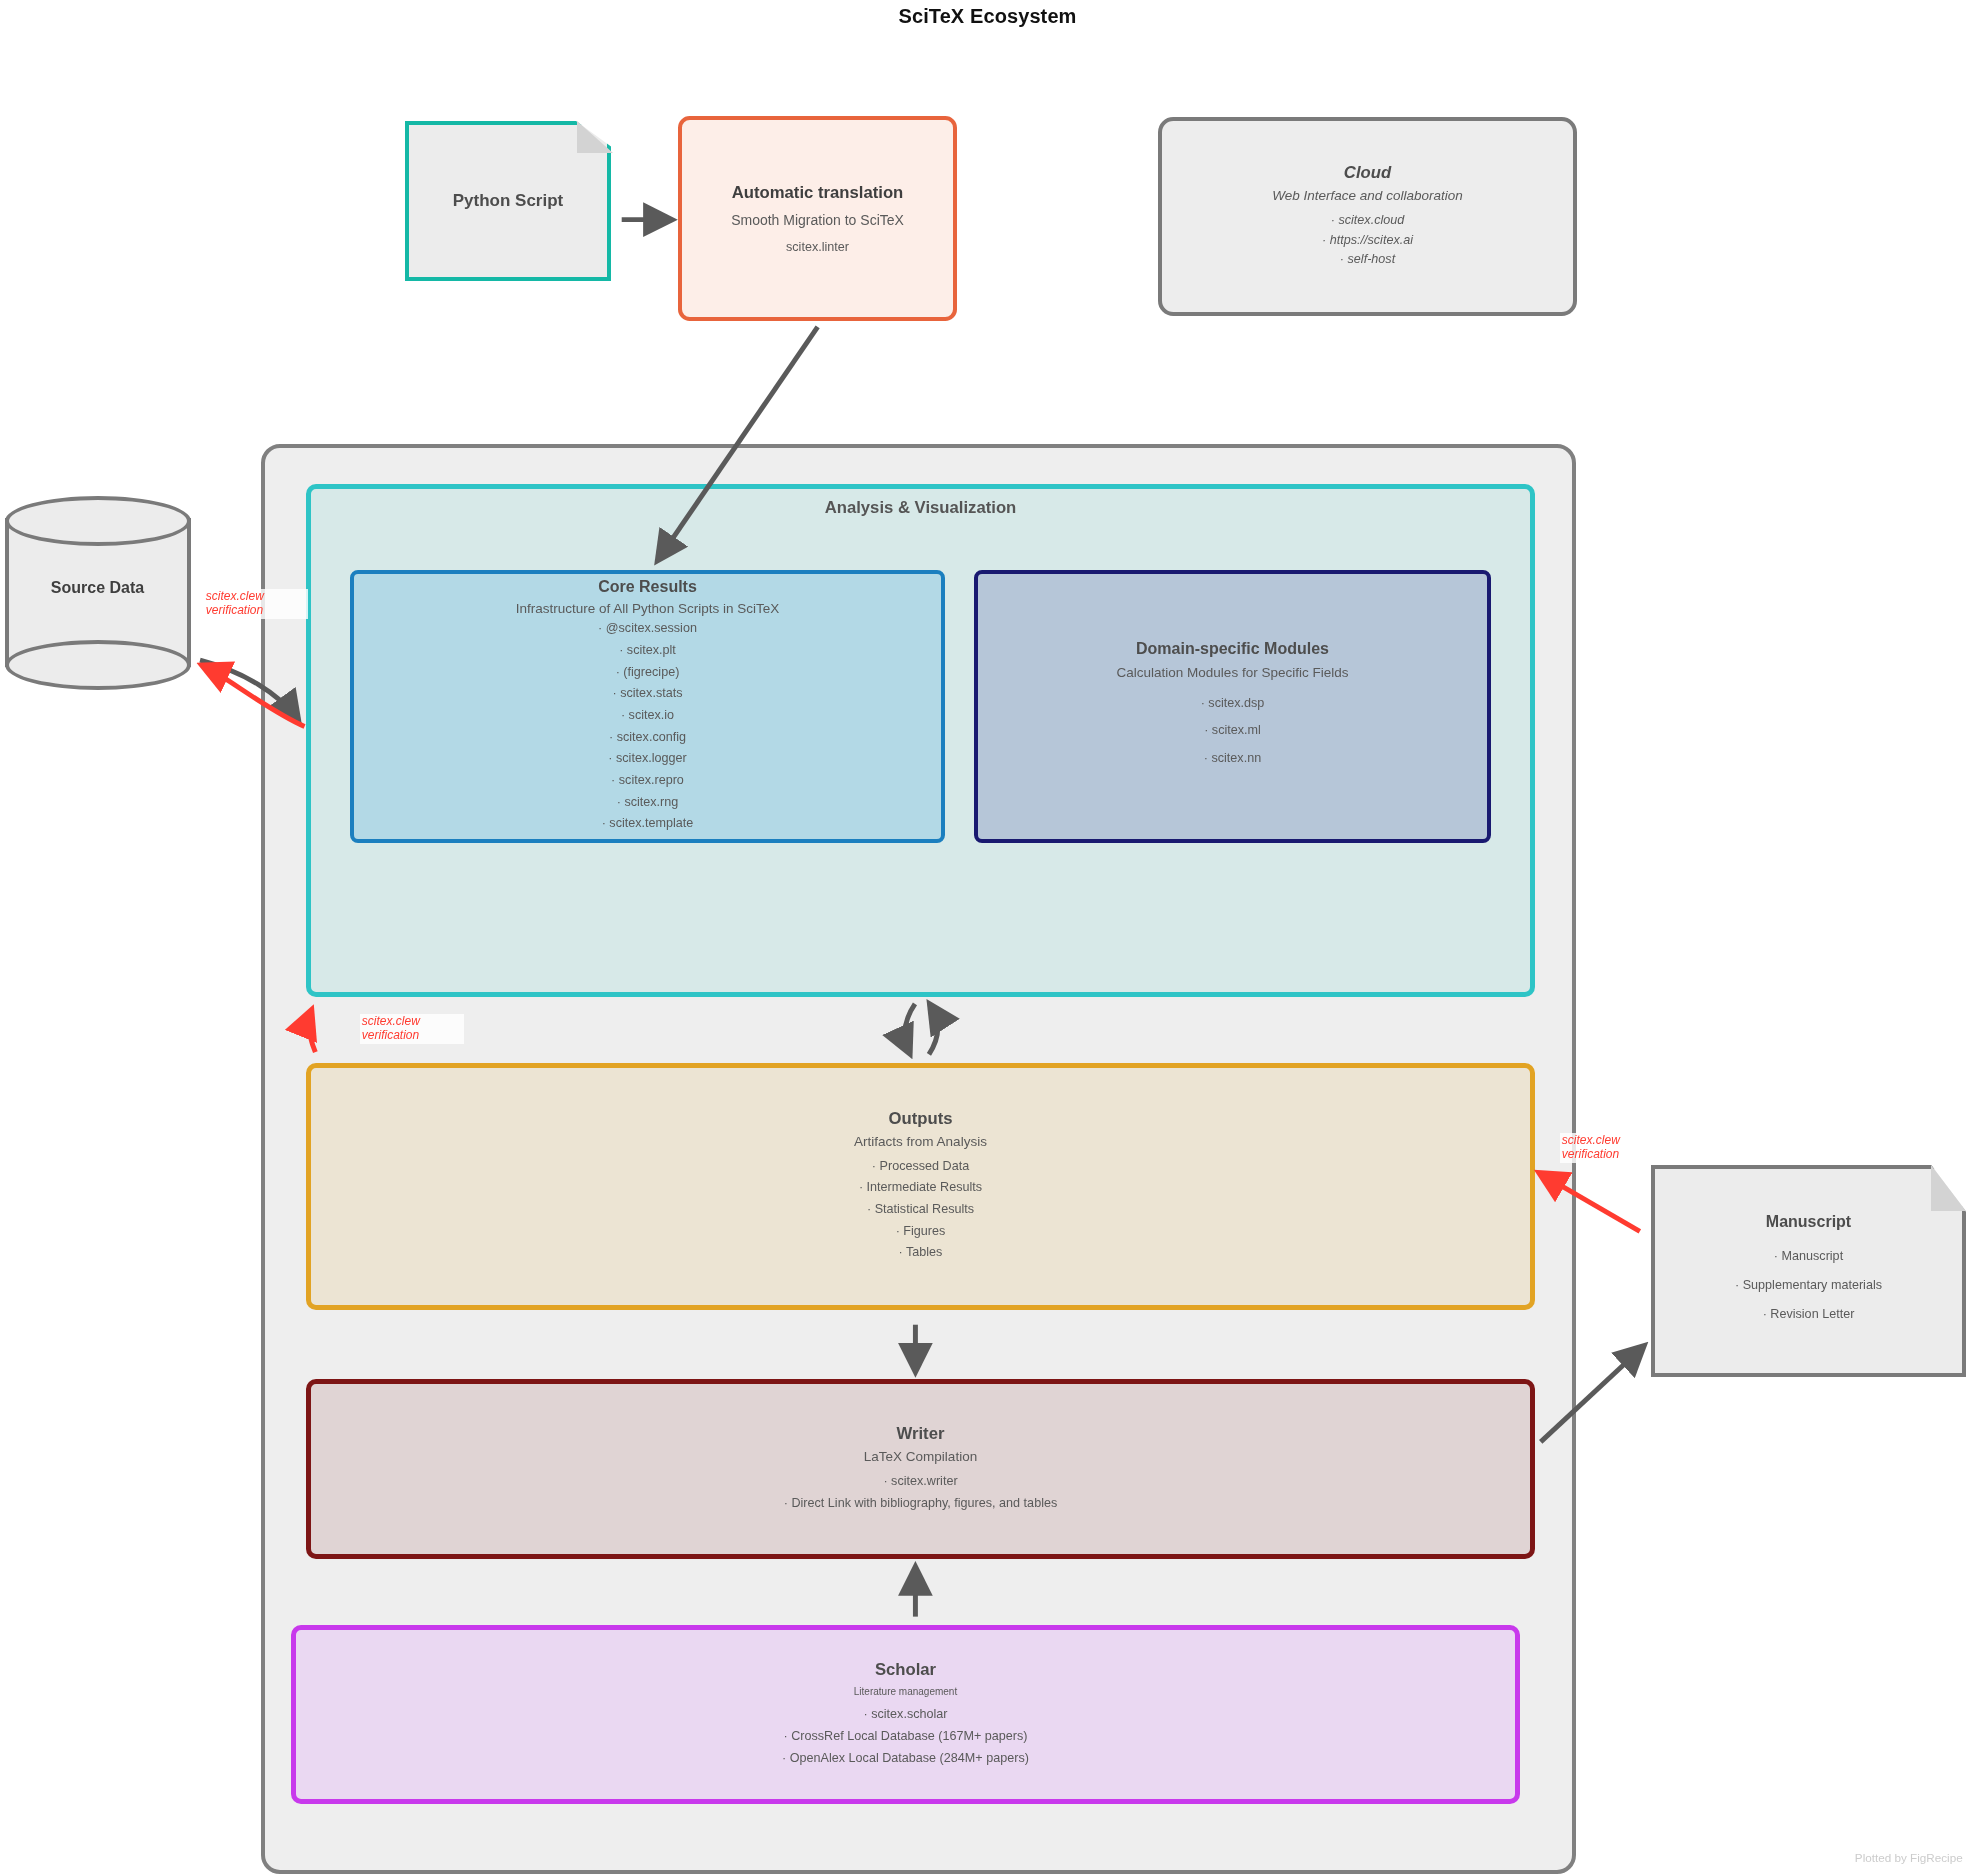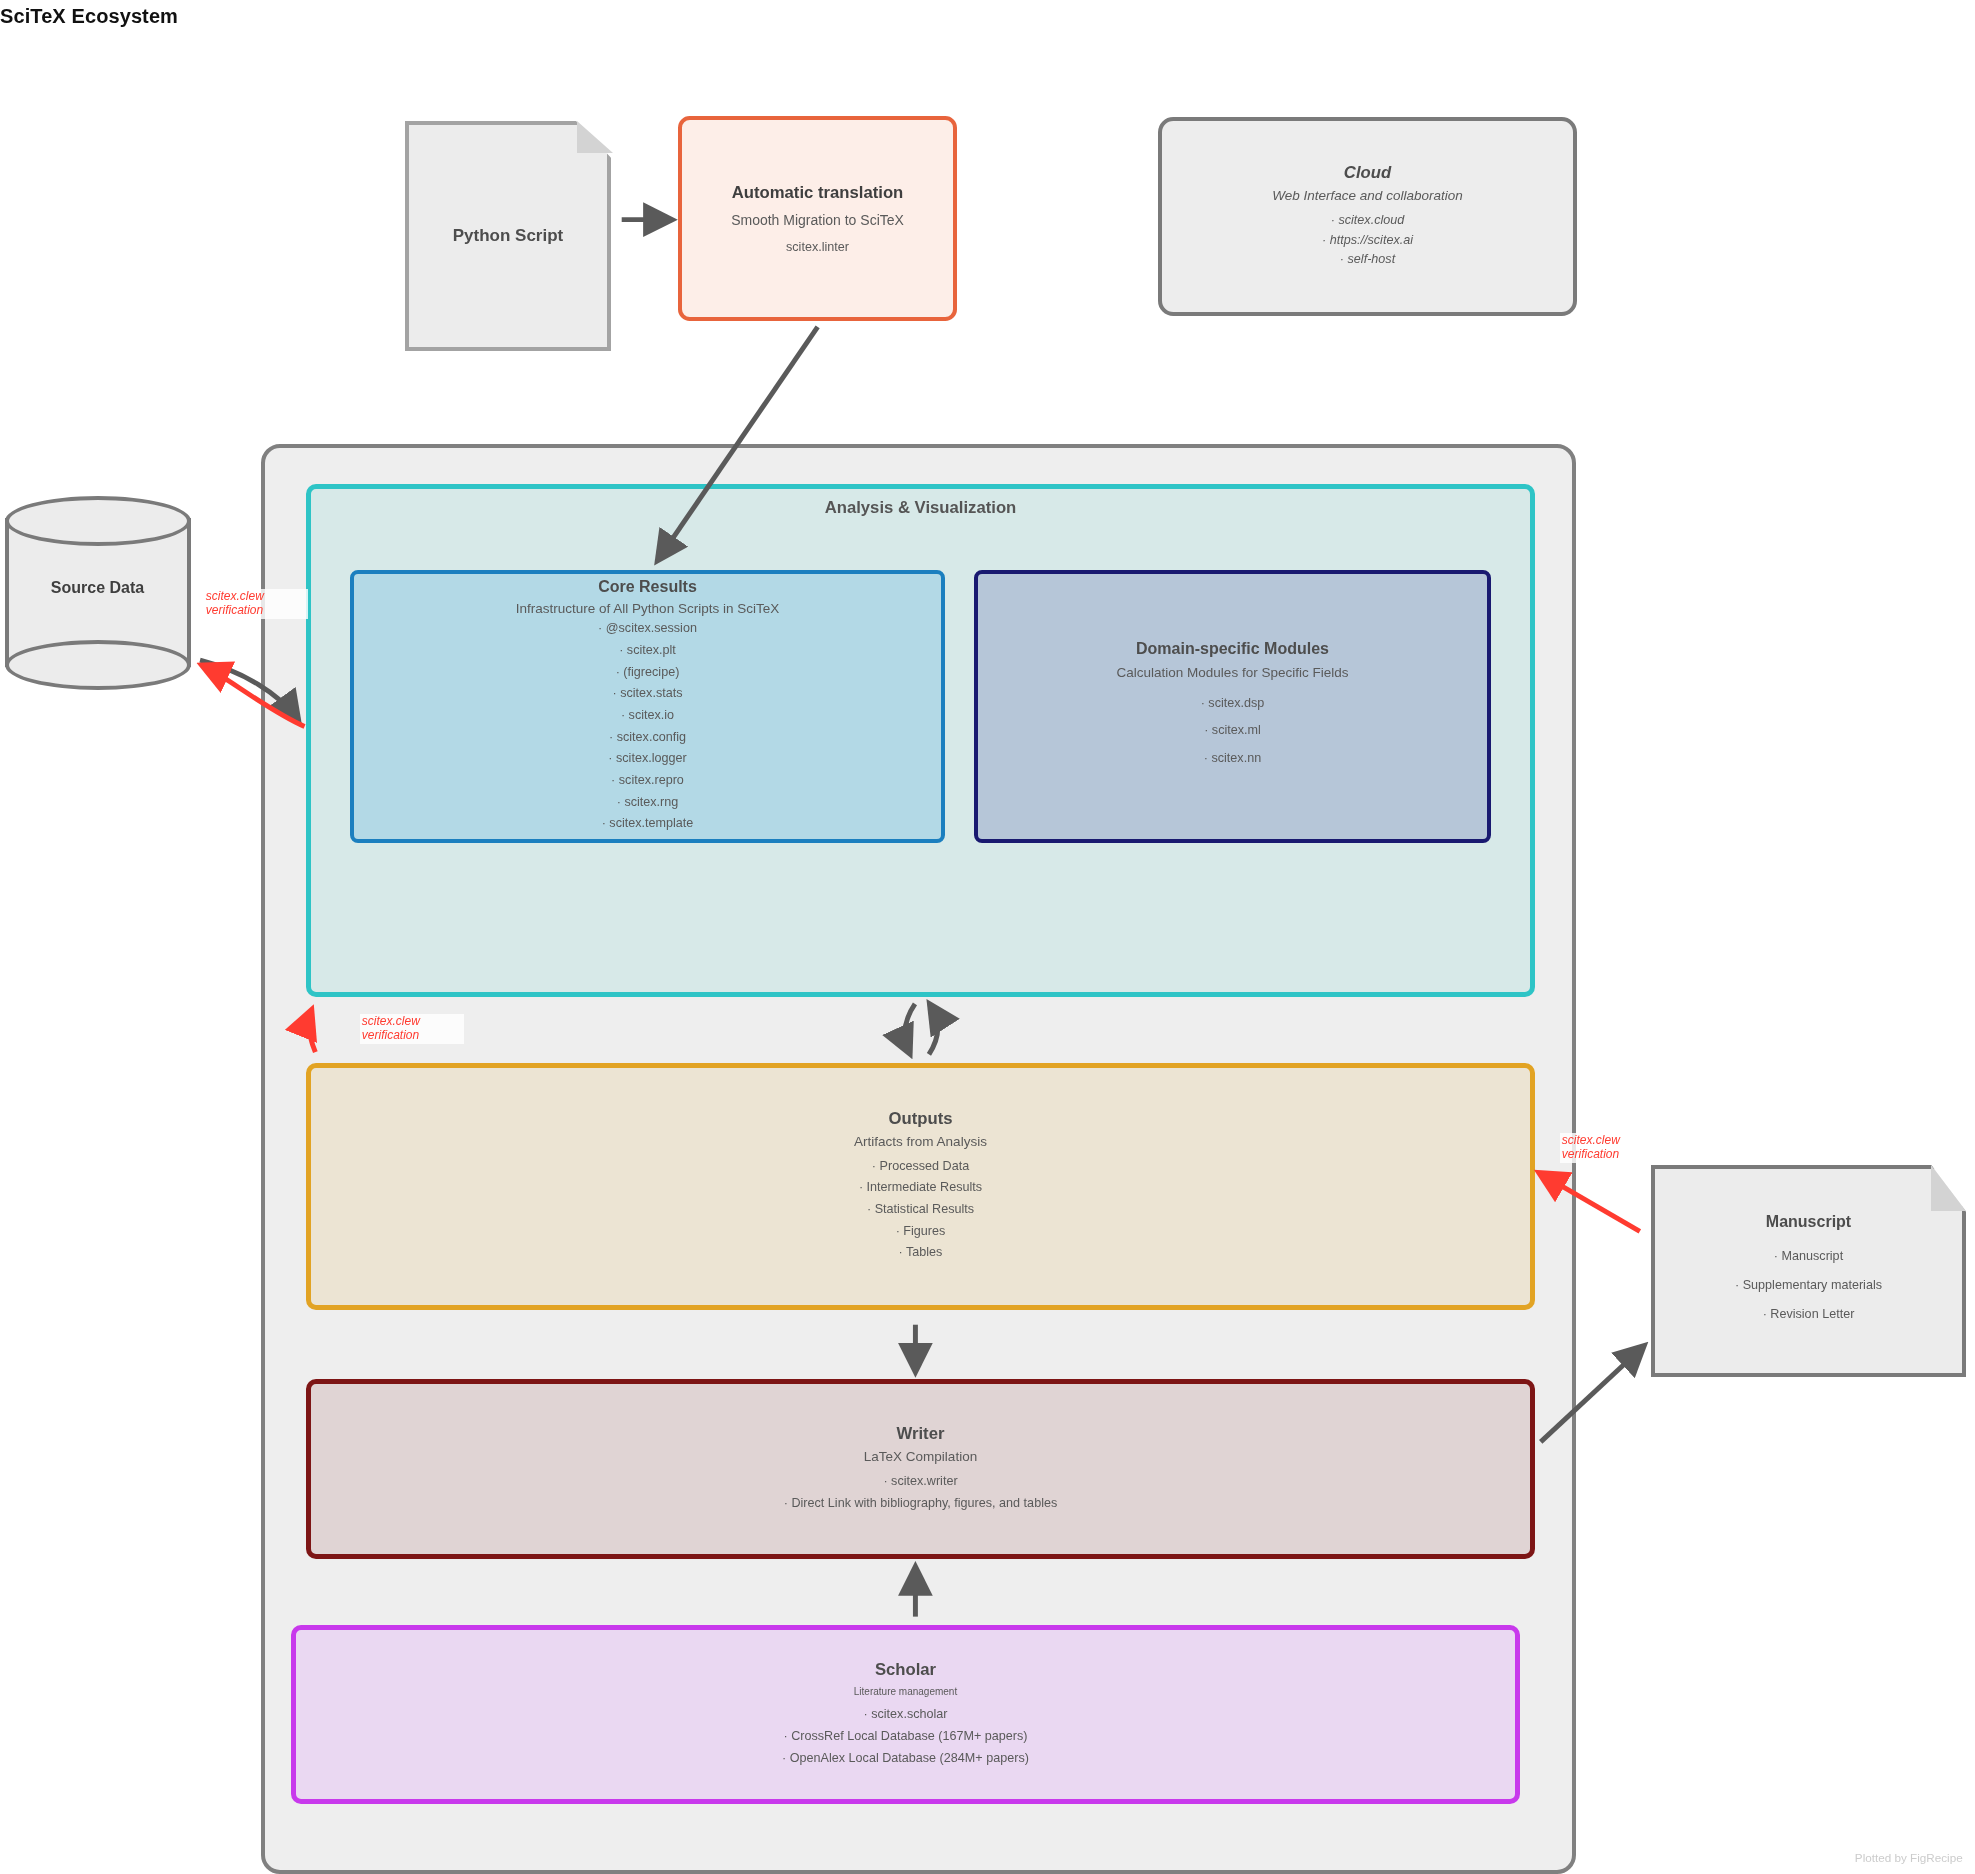--- a/index.html
+++ b/index.html
@@ -5,39 +5,39 @@
   html,body{margin:0;padding:0;background:#ffffff;}
   body{
     width:1975px;height:1875px;position:relative;overflow:hidden;
     font-family:"Liberation Sans","DejaVu Sans",sans-serif;
     color:#4d4d4d;
   }
   .abs{position:absolute;box-sizing:border-box;}
 
   
   #page-title{
-    left:0;top:5.4px;width:1975px;
+    left:0;top:5.4px;width:1975px;text-align:center;
     font-size:20px;font-weight:bold;color:#111111;letter-spacing:0.1px;
   }
 
   
   .node{
     display:flex;flex-direction:column;align-items:center;justify-content:center;
     text-align:center;
   }
   .node .ttl{font-weight:bold;color:#4d4d4d;}
   .node .sub{color:#5a5a5a;}
   .node .bullets{display:flex;flex-direction:column;align-items:center;}
   .node .bullets div{color:#5a5a5a;white-space:nowrap;}
 
   
   #python-script{
-    left:405px;top:121px;width:206px;height:230px;
+    left:405px;top:121px;width:206px;height:160px;
     background:#ececec;
-    border:4px solid #a3a3a3;
+    border:4px solid #14b8a6;
     clip-path:polygon(0 0, 83% 0, 100% 16%, 100% 100%, 0 100%);
   }
   #python-script-fold{
     left:577px;top:121px;width:36px;height:32px;
     background:#d3d3d3;
     clip-path:polygon(0 0, 100% 100%, 0 100%);
     border-left:0;
   }
   #python-script .ttl{font-size:17px;}
 

